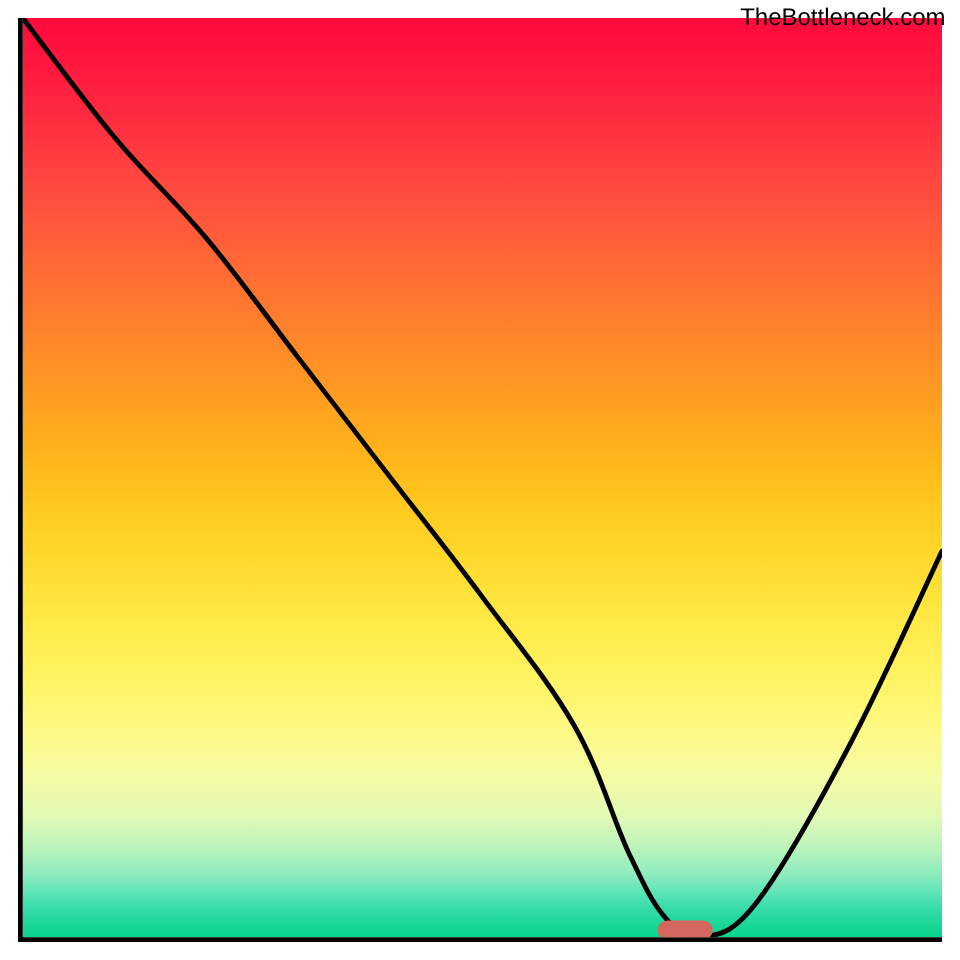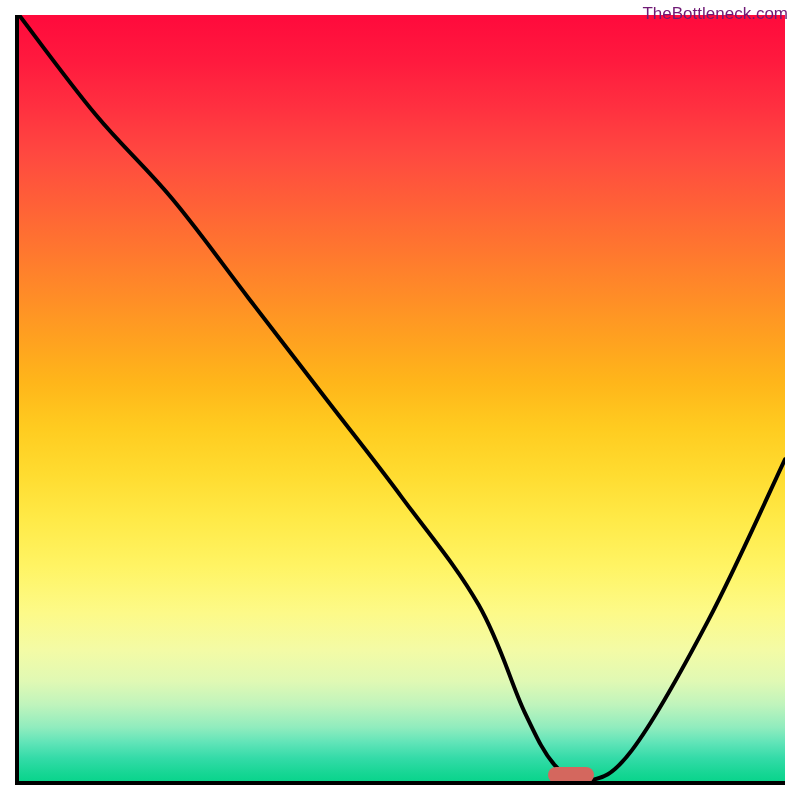--- a/index.html
+++ b/index.html
@@ -11,23 +11,23 @@
       width: 800px;
       height: 800px;
       background: #fff;
       position: relative;
       font-family: Arial, sans-serif;
     }
     .watermark {
       position: absolute;
       top: 4px;
       right: 12px;
-      font-size: 17px;
+      font-size: 20px;
       font-weight: 500;
-      color: #701a75;
+      color: #000000;
       z-index: 10;
     }
     .plot-container {
       position: absolute;
       left: 15px;
       top: 15px;
       right: 15px;
       bottom: 15px;
     }
     .plot-area {

